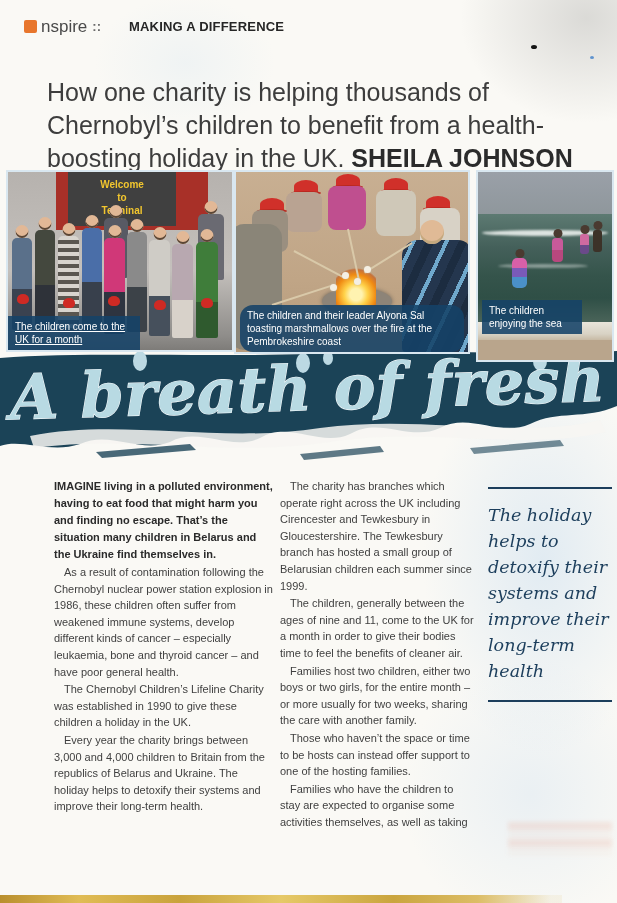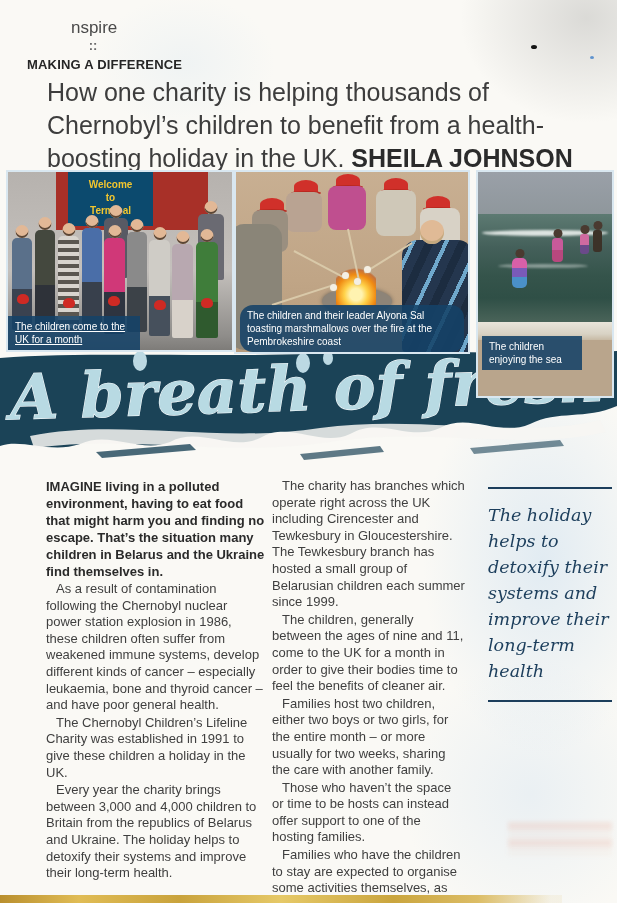--- a/index.html
+++ b/index.html
@@ -5,38 +5,38 @@
   html,body{margin:0;padding:0;}
   body{background:#d8d8d4;font-family:"Liberation Sans",sans-serif;}
   .page{position:relative;width:617px;height:903px;margin:0 auto;overflow:hidden;
     background:
       radial-gradient(ellipse 180px 150px at 95% 2%, rgba(160,160,158,.35), transparent 70%),
       radial-gradient(ellipse 160px 260px at 88% 62%, rgba(205,224,240,.55), transparent 75%),
       radial-gradient(ellipse 170px 180px at 86% 88%, rgba(210,226,240,.40), transparent 75%),
       radial-gradient(ellipse 120px 90px at 30% 7%, rgba(215,230,240,.30), transparent 75%),
       #faf9f5;}
   
-  .masthead{position:absolute;left:6px;top:17px;height:18px;display:flex;align-items:center;gap:4px;flex-direction:column;}
+  .masthead{position:absolute;left:24px;top:17px;height:18px;display:flex;align-items:center;gap:4px;}
   .brand-block{width:13px;height:13px;background:#e8762c;border-radius:2px;}
   .brand{font-size:17px;color:#4a4a4a;letter-spacing:0;line-height:13px;}
   .brand-sep{font-size:13px;color:#6a6a6a;font-weight:bold;margin:0 3px 0 1px;}
   .section-title{font-size:13px;font-weight:bold;color:#262626;letter-spacing:.2px;margin-left:21px;}
   
   .standfirst{position:absolute;left:47px;top:76px;width:530px;font-size:25px;line-height:33px;color:#3d3d3d;}
   .standfirst b{color:#2b2b2b;}
   
   .photo{position:absolute;top:172px;overflow:hidden;outline:2px solid #d9e7f0;background:#999;}
   .photo-left{left:8px;width:224px;height:178px;}
   .photo-mid{left:236px;width:232px;height:180px;}
-  .photo-right{left:478px;width:134px;height:224px;}
+  .photo-right{left:478px;width:134px;height:188px;}
   .caption{position:absolute;background:rgba(20,66,104,.88);color:#fff;font-size:10px;line-height:13px;padding:4px 7px;z-index:5;}
   
   .airport{position:absolute;inset:0;background:linear-gradient(180deg,#b6b2ae 0%,#c4c0bc 55%,#8f8d8a 92%,#7e7c79 100%);}
   .sign-red{position:absolute;left:48px;top:0;width:152px;height:58px;background:#a83028;}
-  .sign-blue{position:absolute;left:60px;top:0;width:85px;height:54px;background:#0c4a6e;color:#f2c62e;
+  .sign-blue{position:absolute;left:60px;top:0;width:108px;height:54px;background:#404040;color:#f2c62e;
     font-size:10px;font-weight:bold;text-align:center;line-height:13px;padding-top:6px;box-sizing:border-box;}
   .kid{position:absolute;border-radius:5px 5px 2px 2px;}
   .kid::before{content:"";position:absolute;left:50%;top:-13px;transform:translateX(-50%);
     width:13px;height:13px;border-radius:50%;background:#e2b896;box-shadow:0 -2px 0 0 #5a4636 inset;}
   .heldcap{position:absolute;width:12px;height:10px;background:#cf2a24;border-radius:50% 50% 40% 40%;}
   
   .beach{position:absolute;inset:0;background:linear-gradient(180deg,#c8af92 0%,#c0a586 60%,#b69b7c 100%);}
   .cap{position:absolute;width:24px;height:13px;background:#d0302a;border-radius:50% 50% 10% 10%;}
   .cap::after{content:"";position:absolute;left:-3px;bottom:-2px;width:30px;height:4px;background:#b8281f;border-radius:50%;}
   .body-blob{position:absolute;border-radius:8px;}
@@ -52,21 +52,21 @@
   .foam{position:absolute;background:rgba(245,248,246,.85);border-radius:50%;filter:blur(1px);}
   .surf{position:absolute;left:0;top:150px;right:0;height:20px;
     background:linear-gradient(180deg,#e9e5da 0%,#d8d2c4 60%,#c2b29a 100%);}
   .sand{position:absolute;left:0;top:168px;right:0;bottom:0;background:#b9a58c;}
   .swimmer{position:absolute;}
   .swimmer::before{content:"";position:absolute;left:50%;top:-9px;transform:translateX(-50%);
     width:9px;height:9px;border-radius:50%;background:#4a3a30;}
   
   .band{position:absolute;left:0;top:348px;width:617px;height:120px;z-index:1;}
   
-  .col{position:absolute;font-size:13px;line-height:16.6px;color:#3f3f3f;}
+  .col{position:absolute;font-size:11px;line-height:16.6px;color:#3f3f3f;margin-left:8px;}
   .col p{margin:0 0 1px 0;text-indent:10px;}
   .col p.lead{font-weight:bold;color:#2a2a2a;text-indent:0;line-height:17px;}
   .col-left{left:46px;top:478px;width:219px;}
   .col-mid{left:272px;top:478px;width:194px;}
   .pull-quote{position:absolute;left:488px;top:487px;width:124px;
     border-top:2px solid #1c3e5c;border-bottom:2px solid #1c3e5c;
     padding:13px 0 16px 0;
     font-family:"DejaVu Serif",serif;font-style:italic;font-size:17.5px;line-height:26px;color:#1c3e5c;}
   
   .page-tab{position:absolute;left:0;top:864px;width:78px;height:39px;
@@ -195,21 +195,21 @@
       <ellipse cx="303" cy="15" rx="7" ry="10" fill="#bcd9e3"></ellipse>
       <ellipse cx="328" cy="10" rx="5" ry="7" fill="#bcd9e3"></ellipse>
       <ellipse cx="540" cy="13" rx="7" ry="10" fill="#bcd9e3"></ellipse>
       <text x="308" y="62" text-anchor="middle" textLength="595" font-family="DejaVu Serif, serif" font-style="italic" font-weight="bold" font-size="62" fill="#b8dae3" stroke="#f2f7f9" stroke-width="1.2" paint-order="stroke" transform="rotate(-1.8 308 62)">A breath of fresh</text>
     </svg>
   </div>
 
   <div class="col col-left">
     <p class="lead">IMAGINE living in a polluted environment, having to eat food that might harm you and finding no escape. That’s the situation many children in Belarus and the Ukraine find themselves in.</p>
     <p>As a result of contamination following the Chernobyl nuclear power station explosion in 1986, these children often suffer from weakened immune systems, develop different kinds of cancer – especially leukaemia, bone and thyroid cancer – and have poor general health.</p>
-    <p>The Chernobyl Children’s Lifeline Charity was established in 1991 to give these children a holiday in the UK.</p>
+    <p>The Chernobyl Children’s Lifeline Charity was established in 1990 to give these children a holiday in the UK.</p>
     <p>Every year the charity brings between 3,000 and 4,000 children to Britain from the republics of Belarus and Ukraine. The holiday helps to detoxify their systems and improve their long-term health.</p>
   </div>
 
   <div class="col col-mid">
     <p>The charity has branches which operate right across the UK including Cirencester and Tewkesbury in Gloucestershire. The Tewkesbury branch has hosted a small group of Belarusian children each summer since 1999.</p>
     <p>The children, generally between the ages of nine and 11, come to the UK for a month in order to give their bodies time to feel the benefits of cleaner air.</p>
     <p>Families host two children, either two boys or two girls, for the entire month – or more usually for two weeks, sharing the care with another family.</p>
     <p>Those who haven’t the space or time to be hosts can instead offer support to one of the hosting families.</p>
     <p>Families who have the children to stay are expected to organise some activities themselves, as well as taking</p>
   </div>

